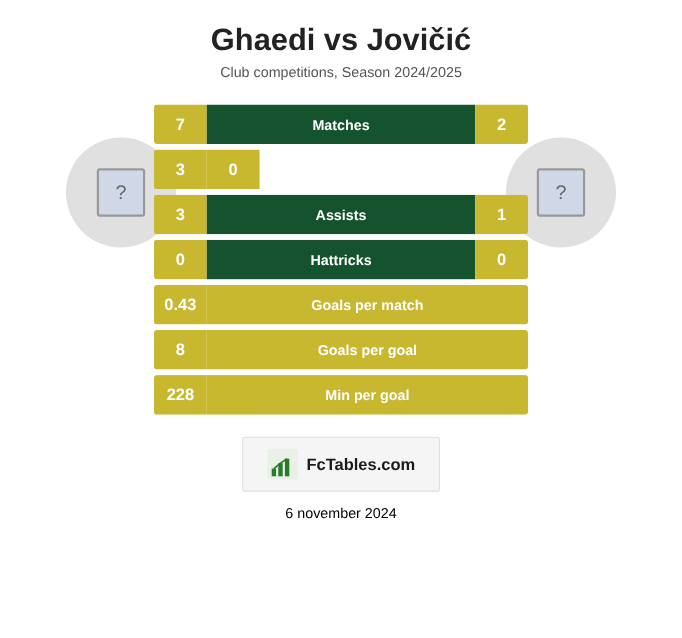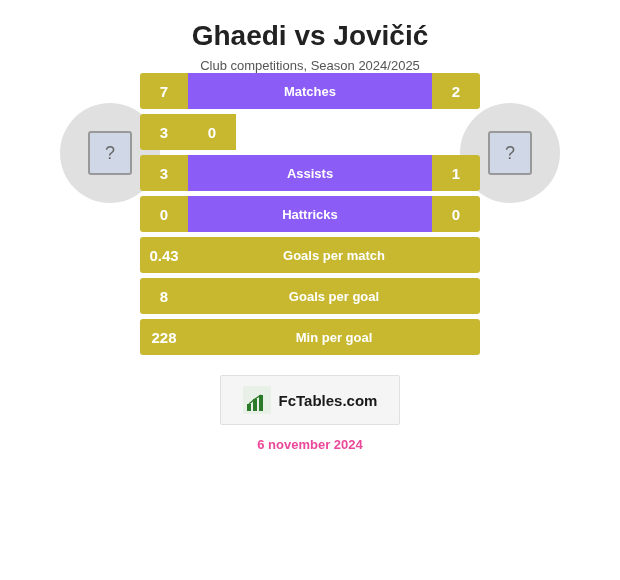--- a/index.html
+++ b/index.html
@@ -28,20 +28,21 @@
       font-size: 28px;
       font-weight: bold;
       color: #222;
       margin-bottom: 6px;
       text-align: center;
     }
 
     .subtitle {
       font-size: 13px;
       color: #555;
+      margin-bottom: 22px;
       text-align: center;
     }
 
     .comparison-area {
       display: flex;
       flex-direction: row;
       align-items: flex-start;
       width: 100%;
       justify-content: center;
       position: relative;
@@ -108,21 +109,21 @@
       font-size: 15px;
       display: flex;
       align-items: center;
       justify-content: center;
       min-width: 48px;
       padding: 0 8px;
     }
 
     .stat-label {
       flex: 1;
-      background: #8b5cf6;
+      background: #14532d;
       color: #fff;
       font-weight: bold;
       font-size: 13px;
       display: flex;
       align-items: center;
       justify-content: center;
       text-align: center;
     }
 
     .stat-right-val {
@@ -165,24 +166,23 @@
 
     .logo-text {
       font-size: 15px;
       font-weight: bold;
       color: #1a1a1a;
     }
 
     .date-text {
       margin-top: 12px;
       font-size: 13px;
-      color: #ec4899;
+      color: #000000;
       text-align: left;
       margin-bottom: 10px;
-      font-weight: bold;
     }
   </style>
 </head>
 <body>
 
 <div class="page-wrapper">
 
   <h1 class="title">Ghaedi vs Jovičić</h1>
   <p class="subtitle">Club competitions, Season 2024/2025</p>
 

